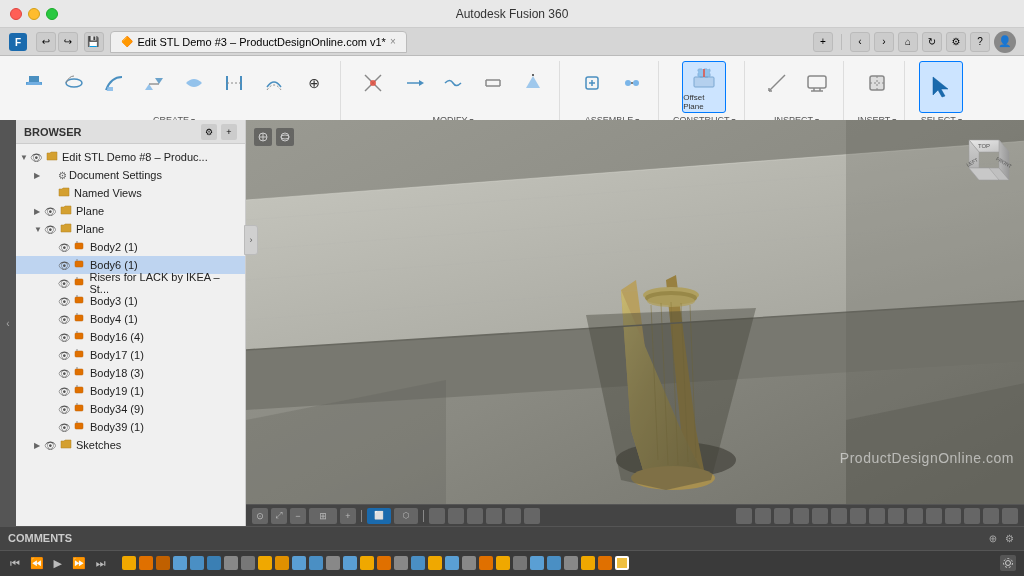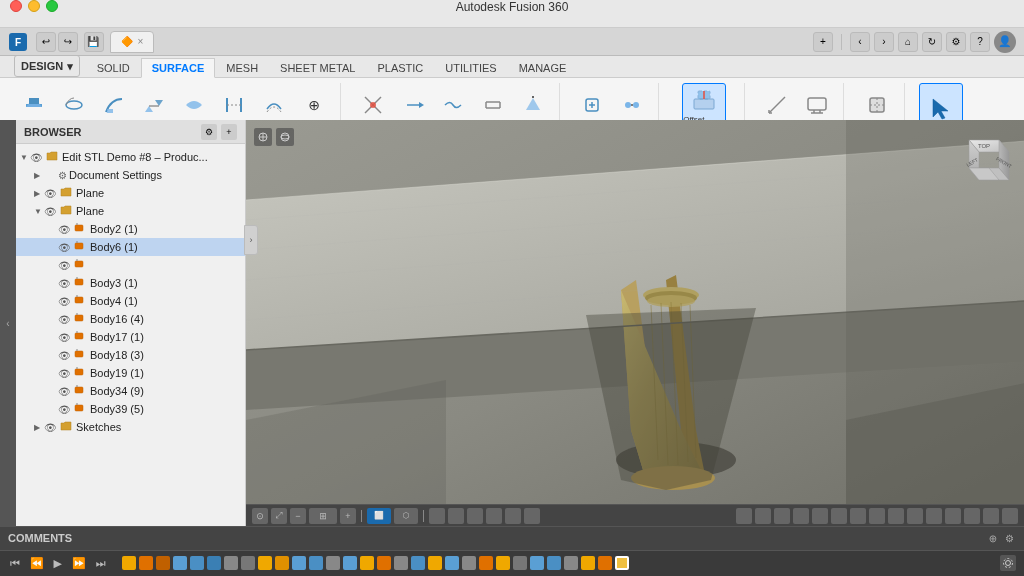--- a/index.html
+++ b/index.html
@@ -1,21 +1,21 @@
 <!DOCTYPE html>
 <html><head>
   <meta charset="utf-8">
   <style>
     * { margin: 0; padding: 0; box-sizing: border-box; }
     body { width: 1024px; height: 576px; overflow: hidden; font-family: -apple-system, BlinkMacSystemFont, 'Helvetica Neue', Arial, sans-serif; background: #3a3a3a; }
 
     
     #titlebar {
       width: 100%; height: 28px; background: #e8e8e8;
-      display: flex; align-items: flex-start; justify-content: center;
+      display: flex; align-items: center; justify-content: center;
       position: relative; border-bottom: 1px solid #ccc;
     }
     #titlebar .traffic-lights { position: absolute; left: 10px; display: flex; gap: 6px; align-items: center; }
     .tl { width: 12px; height: 12px; border-radius: 50%; }
     .tl-red { background: #ff5f57; border: 1px solid #e0443e; }
     .tl-yellow { background: #febc2e; border: 1px solid #d4a017; }
     .tl-green { background: #28c840; border: 1px solid #1aab29; }
     #titlebar .title { font-size: 12px; color: #333; font-weight: 500; }
 
     
@@ -196,55 +196,41 @@
 
   <div style="display:flex;gap:2px;margin-right:6px;">
     <div class="tab-btn">↩</div>
     <div class="tab-btn">↪</div>
   </div>
 
   <div class="tab-btn" style="margin-right:6px;">💾</div>
 
   <div class="tab-item">
     <span style="font-size:10px;">🔶</span>
+    <span>Edit STL Demo #3 – ProductDesignOnline.com v1*</span>
     <span class="tab-close">×</span>
   </div>
 
   <div class="tab-actions">
     <div class="tab-btn">+</div>
     <div style="width:1px;height:16px;background:#bbb;margin:0 4px;"></div>
 
     <div class="tab-btn">‹</div>
     <div class="tab-btn">›</div>
     <div class="tab-btn">⌂</div>
     <div class="tab-btn">↻</div>
     <div class="tab-btn">⚙</div>
     <div class="tab-btn">?</div>
     <div style="width:22px;height:22px;border-radius:50%;background:#888;display:flex;align-items:center;justify-content:center;cursor:pointer;">
       <span style="color:white;font-size:11px;">👤</span>
     </div>
   </div>
 </div>
 
 <div id="ribbon">
-  <div id="ribbon-tabs">
-
-    <div class="design-dropdown">
-      <span>DESIGN</span>
-      <span>▾</span>
-    </div>
-
-    <div class="ribbon-tab">SOLID</div>
-    <div class="ribbon-tab active">SURFACE</div>
-    <div class="ribbon-tab">MESH</div>
-    <div class="ribbon-tab">SHEET METAL</div>
-    <div class="ribbon-tab">PLASTIC</div>
-    <div class="ribbon-tab">UTILITIES</div>
-    <div class="ribbon-tab">MANAGE</div>
-  </div>
 
   <div id="ribbon-content">
 
     <div class="ribbon-group">
       <div class="ribbon-buttons">
 
         <div class="ribbon-btn">
           <div class="icon">
             <svg width="22" height="22" viewBox="0 0 22 22">
               <rect x="3" y="10" width="16" height="3" fill="#5a9fd4"></rect>
@@ -500,20 +486,31 @@
   </div>
       <div class="tree-item">
     <span style="display:inline-block;width:14px;"></span>
     <span class="toggle" style="font-size:8px;color:#666;width:10px;display:inline-block;">▶</span>
     <span style="width:14px;display:inline-block;"></span>
     <span style="font-size:10px;margin-right:2px;color:#666;">⚙</span>
     <span class="item-label">Document Settings</span>
   </div>
       <div class="tree-item">
     <span style="display:inline-block;width:14px;"></span>
+    <span class="toggle" style="font-size:8px;color:#666;width:10px;display:inline-block;"> </span>
+    <span style="width:14px;display:inline-block;"></span>
+    <span style="width:14px;height:14px;display:inline-block;margin-right:2px;">
+      <svg width="12" height="12" viewBox="0 0 12 12">
+            <polygon points="1,3 4,3 5,2 11,2 11,10 1,10" fill="#d4a030" stroke="#b08020" stroke-width="0.5"></polygon>
+          </svg>
+    </span>
+    <span class="item-label">Named Views</span>
+  </div>
+      <div class="tree-item">
+    <span style="display:inline-block;width:14px;"></span>
     <span class="toggle" style="font-size:8px;color:#666;width:10px;display:inline-block;">▶</span>
     <span class="eye" style="color:#555;font-size:10px;cursor:pointer;margin-right:2px;">👁</span>
     <span style="width:14px;height:14px;display:inline-block;margin-right:2px;">
       <svg width="12" height="12" viewBox="0 0 12 12">
             <polygon points="1,3 4,3 5,2 11,2 11,10 1,10" fill="#d4a030" stroke="#b08020" stroke-width="0.5"></polygon>
           </svg>
     </span>
     <span class="item-label">Plane</span>
   </div>
       <div class="tree-item">
@@ -554,20 +551,21 @@
       <div class="tree-item">
     <span style="display:inline-block;width:28px;"></span>
     <span class="toggle" style="font-size:8px;color:#666;width:10px;display:inline-block;"> </span>
     <span class="eye" style="color:#555;font-size:10px;cursor:pointer;margin-right:2px;">👁</span>
     <span style="width:14px;height:14px;display:inline-block;margin-right:2px;">
       <svg width="12" height="12" viewBox="0 0 12 12">
             <rect x="1" y="3" width="8" height="6" rx="1" fill="#e07000" stroke="#c06000" stroke-width="0.5"></rect>
             <line x1="3" y1="1" x2="3" y2="3" stroke="#888" stroke-width="1"></line>
           </svg>
     </span>
+    <span class="item-label">Risers for LACK by IKEA – St...</span>
   </div>
       <div class="tree-item">
     <span style="display:inline-block;width:28px;"></span>
     <span class="toggle" style="font-size:8px;color:#666;width:10px;display:inline-block;"> </span>
     <span class="eye" style="color:#555;font-size:10px;cursor:pointer;margin-right:2px;">👁</span>
     <span style="width:14px;height:14px;display:inline-block;margin-right:2px;">
       <svg width="12" height="12" viewBox="0 0 12 12">
             <rect x="1" y="3" width="8" height="6" rx="1" fill="#e07000" stroke="#c06000" stroke-width="0.5"></rect>
             <line x1="3" y1="1" x2="3" y2="3" stroke="#888" stroke-width="1"></line>
           </svg>
@@ -649,21 +647,21 @@
       <div class="tree-item">
     <span style="display:inline-block;width:28px;"></span>
     <span class="toggle" style="font-size:8px;color:#666;width:10px;display:inline-block;"> </span>
     <span class="eye" style="color:#555;font-size:10px;cursor:pointer;margin-right:2px;">👁</span>
     <span style="width:14px;height:14px;display:inline-block;margin-right:2px;">
       <svg width="12" height="12" viewBox="0 0 12 12">
             <rect x="1" y="3" width="8" height="6" rx="1" fill="#e07000" stroke="#c06000" stroke-width="0.5"></rect>
             <line x1="3" y1="1" x2="3" y2="3" stroke="#888" stroke-width="1"></line>
           </svg>
     </span>
-    <span class="item-label">Body39 (5)</span>
+    <span class="item-label">Body39 (1)</span>
   </div>
       <div class="tree-item">
     <span style="display:inline-block;width:14px;"></span>
     <span class="toggle" style="font-size:8px;color:#666;width:10px;display:inline-block;">▶</span>
     <span class="eye" style="color:#555;font-size:10px;cursor:pointer;margin-right:2px;">👁</span>
     <span style="width:14px;height:14px;display:inline-block;margin-right:2px;">
       <svg width="12" height="12" viewBox="0 0 12 12">
             <polygon points="1,3 4,3 5,2 11,2 11,10 1,10" fill="#d4a030" stroke="#b08020" stroke-width="0.5"></polygon>
           </svg>
     </span>
@@ -807,20 +805,21 @@
         <div style="width:18px;height:18px;background:rgba(80,80,80,0.7);border-radius:2px;display:flex;align-items:center;justify-content:center;cursor:pointer;">
           <svg width="12" height="12" viewBox="0 0 12 12">
               <ellipse cx="6" cy="6" rx="4" ry="2" fill="none" stroke="#ccc" stroke-width="1"></ellipse>
               <circle cx="6" cy="6" r="4" fill="none" stroke="#ccc" stroke-width="1"></circle>
             </svg>
         </div>
       </div>
     </div>
   </div>
 
+  <div id="watermark">ProductDesignOnline.com</div>
 </div>
 
 <div id="bottom-bar">
   <div id="comments-bar">
     <span class="comments-label">COMMENTS</span>
     <div class="comments-controls">
       <span class="comments-btn">⊕</span>
       <span class="comments-btn">⚙</span>
     </div>
   </div>

